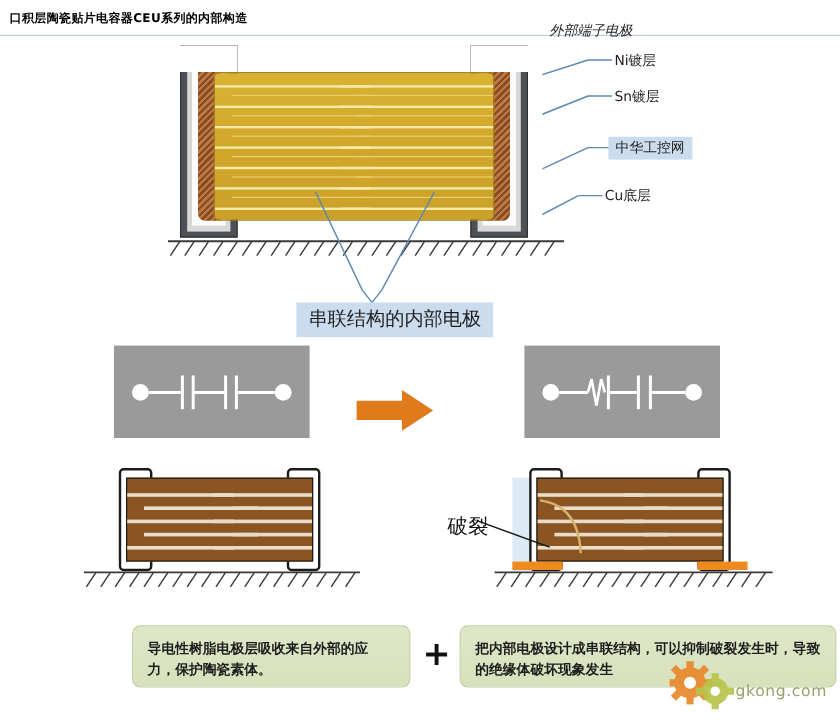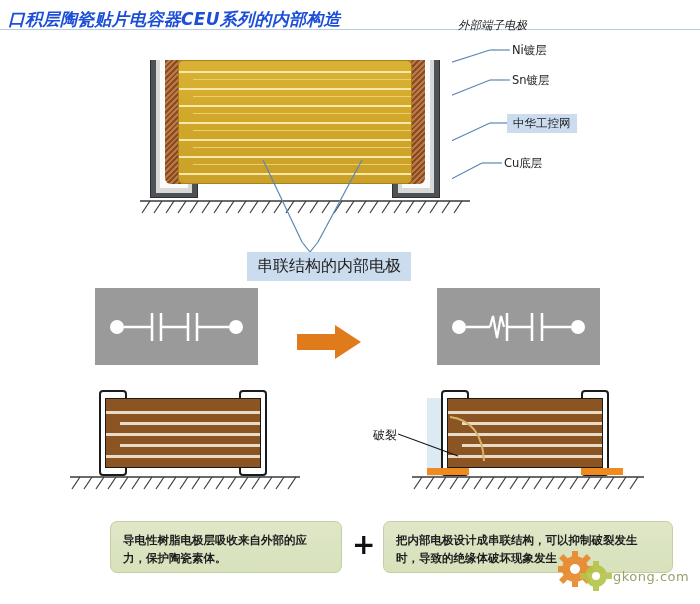--- a/index.html
+++ b/index.html
@@ -5,22 +5,22 @@
   html,body{margin:0;padding:0;}
   body{
     width:700px;height:604px;position:relative;overflow:hidden;
     background:#ffffff;
     font-family:"DejaVu Sans","Liberation Sans",sans-serif;
   }
   .abs{position:absolute;}
 
   
   #title{
-    left:8px;top:8px;font-size:17px;font-weight:bold;color:#1d4ed8;
-    letter-spacing:.3px;white-space:nowrap;font-style:italic;
+    left:8px;top:8px;font-size:10px;font-weight:bold;color:#000000;
+    letter-spacing:.3px;white-space:nowrap;
   }
   #title-rule{left:0;top:29px;width:700px;height:1px;background:#b9cde2;}
 
   
   #cap-main{left:150px;top:38px;width:290px;height:160px;}
 
   .term-outer{position:absolute;top:0;width:48px;height:160px;
     background:#4e5256;border:1px solid #2e3134;box-sizing:border-box;}
   #term-left{left:0;}
   #term-right{right:0;}
@@ -84,29 +84,29 @@
   .lel{position:absolute;height:2.5px;background:#e8dcc8;}
   .lterm{position:absolute;top:0;width:28px;height:86px;
     border:2px solid #1b1b1b;background:#ffffff;box-sizing:border-box;border-radius:4px;}
   .lterm-l{left:14px;}
   .lterm-r{right:14px;}
 
   .solder{position:absolute;height:7px;background:#ef8b1e;bottom:0;}
   .glow{position:absolute;background:#dbeaf3;}
 
   
-  #crack-label{left:373px;top:430px;font-size:12px;color:#111;}
+  #crack-label{left:373px;top:430px;font-size:17px;color:#111;}
 
   
   .gbox{position:absolute;top:521px;
     background:linear-gradient(180deg,#dfe7c8 0%,#d7e1bb 100%);
     border:1px solid #c2cfa4;border-radius:7px;box-sizing:border-box;
     font-size:11.5px;color:#1d1d1d;line-height:1.55;padding:10px 12px;font-weight:bold;}
   #gbox-left{left:110px;width:232px;height:52px;}
-  #gbox-right{left:383px;width:290px;height:52px;}
+  #gbox-right{left:383px;width:314px;height:52px;}
   #plus-sign{left:352px;top:531px;font-size:28px;font-weight:bold;color:#111;line-height:1;}
 
   
   #watermark{left:560px;top:543px;width:140px;height:58px;}
   #wm-text-cn{position:absolute;left:52px;top:3px;font-size:16px;font-weight:bold;color:#d9582a;letter-spacing:1px;}
   #wm-text-en{position:absolute;left:53px;top:26px;font-size:13px;color:#9aa06a;letter-spacing:.5px;}
 </style>
 </head>
 <body>
 

